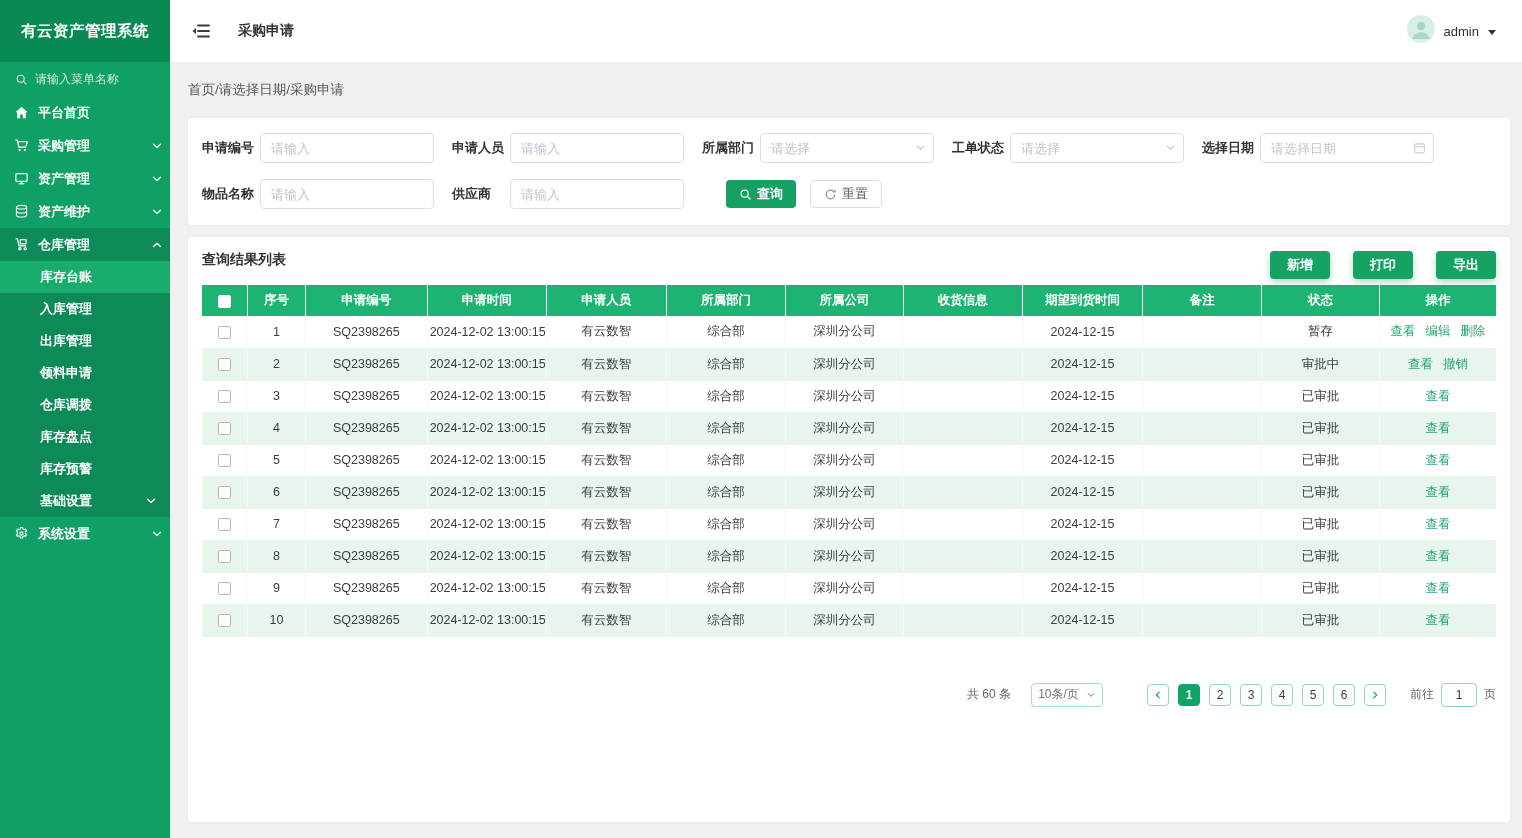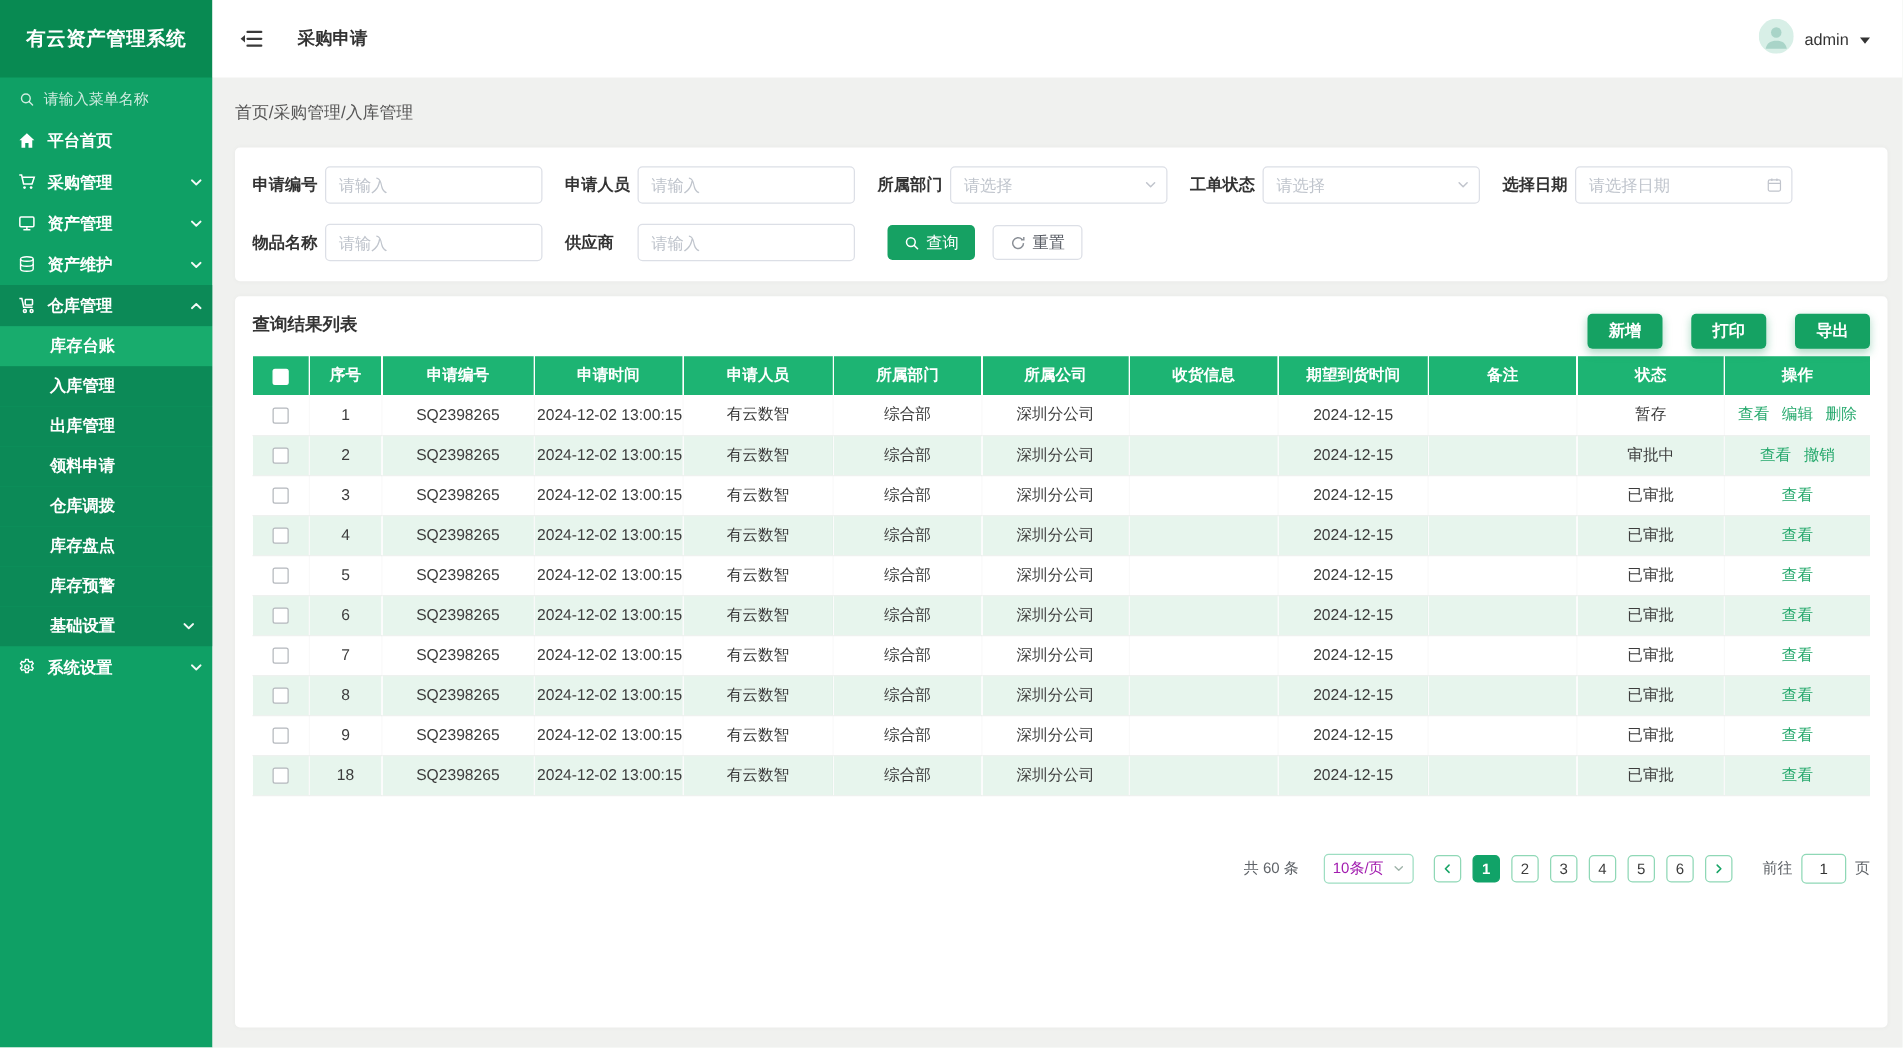--- a/index.html
+++ b/index.html
@@ -52,21 +52,21 @@
   .fgroup { display:flex; align-items:center; margin-right:18px; }
   .flabel { width:58px; flex-shrink:0; font-size:13px; font-weight:600; color:#333; }
   .fctrl { position:relative; width:174px; height:30px; }
   .fctrl input { width:100%; height:100%; border:1px solid #dcdfe6; border-radius:4px; padding:0 10px;
                  font-size:13px; color:#333; font-family:inherit; outline:none; background:#fff; }
   .fctrl input::placeholder { color:#bfc4cc; }
   .fctrl .r-icon { position:absolute; right:8px; top:50%; transform:translateY(-50%); color:#c0c4cc; line-height:0; }
   .btn { height:28px; border-radius:4px; font-size:13px; display:inline-flex; align-items:center; gap:5px;
          padding:0 13px; cursor:pointer; font-family:inherit; border:none; }
   .btn .icon { line-height:0; }
-  .btn-green { background:#16a163; color:#fff; font-weight:400; margin-left:8px;justify-content:space-between; }
+  .btn-green { background:#16a163; color:#fff; font-weight:700; margin-left:24px;justify-content:space-between; }
   .btn-plain { background:#fff; color:#585c64; border:1px solid #dcdfe6; margin-left:14px; }
 
   
   .table-card { padding:14px 14px 0; height:585px; }
   .table-top { display:flex; height:30px; }
   .section-title { font-size:14px; font-weight:bold; color:#333; }
   .actions { margin-left:auto; display:flex; gap:23px; }
   .btn-action { width:60px; height:28px; background:#15a263; color:#fff; font-weight:bold; font-size:13px;
                 border:none; border-radius:4px; cursor:pointer; font-family:inherit;
                 box-shadow:0 3px 7px rgba(17,148,88,.35); }
@@ -82,21 +82,21 @@
   .cbx { display:inline-block; width:13px; height:13px; border:1px solid #b4b8bd; border-radius:2px;
          background:#fff; vertical-align:middle; cursor:pointer; }
   thead .cbx { border-color:#fff; }
   .link { color:#26a96d; margin:0 5px; cursor:pointer; }
 
   
   .pager { display:flex; align-items:center; justify-content:flex-end; margin-top:46px;
            font-size:12px; color:#5f6368; }
   .pager .total { margin-right:20px; }
   .psize { width:72px; height:24px; border:1px solid #9edec2; border-radius:4px; background:#fff;
-           display:flex; align-items:center; justify-content:center; gap:7px; color:#a21caf; cursor:pointer; margin-right:7px; }
+           display:flex; align-items:center; justify-content:center; gap:7px; color:#737373; cursor:pointer; margin-right:35px; }
   .psize .chev-sm { line-height:0; color:#9fb3a9; }
   .pbtn { min-width:22px; height:22px; border:1px solid #8fd8b6; border-radius:4px; background:#fff;
           display:flex; align-items:center; justify-content:center; color:#3c3c3c; font-size:12px;
           cursor:pointer; margin-left:9px; padding:0 4px; }
   .pbtn.nav { color:#17a466; line-height:0; }
   .pbtn.active { background:#11a368; border-color:#11a368; color:#fff; font-weight:bold; }
   .goto { display:flex; align-items:center; gap:7px; margin-left:24px; }
   .goto input { width:36px; height:24px; border:1px solid #8fd8b6; border-radius:4px; text-align:center;
                 font-size:12px; color:#333; font-family:inherit; outline:none; }
 </style>
@@ -249,21 +249,21 @@
               <circle cx="14" cy="14" r="14" fill="#d8efe7"></circle>
               <circle cx="14" cy="11" r="4.2" fill="#a9d4c8"></circle>
               <path d="M5.5 24c1-5 4.2-6.5 8.5-6.5s7.5 1.5 8.5 6.5 Z" fill="#a9d4c8"></path>
             </svg></span>
         <span class="username">admin</span>
         <span class="caret-down"></span>
       </div>
     </header>
 
     <div class="content">
-      <div class="breadcrumb">首页/采购管理/入库管理</div>
+      <div class="breadcrumb">首页/请选择日期/采购申请</div>
 
       <section class="card filter-card">
         <div class="frow">
           <div class="fgroup">
             <label class="flabel">申请编号</label>
             <div class="fctrl">
               <input placeholder="请输入" style="">
             </div>
           </div>
           <div class="fgroup">
@@ -495,21 +495,21 @@
                 <td>综合部</td>
                 <td>深圳分公司</td>
                 <td></td>
                 <td>2024-12-15</td>
                 <td></td>
                 <td>已审批</td>
                 <td><span class="link">查看</span></td>
               </tr>
               <tr>
                 <td><span class="cbx"></span></td>
-                <td>18</td>
+                <td>10</td>
                 <td>SQ2398265</td>
                 <td>2024-12-02 13:00:15</td>
                 <td>有云数智</td>
                 <td>综合部</td>
                 <td>深圳分公司</td>
                 <td></td>
                 <td>2024-12-15</td>
                 <td></td>
                 <td>已审批</td>
                 <td><span class="link">查看</span></td>

